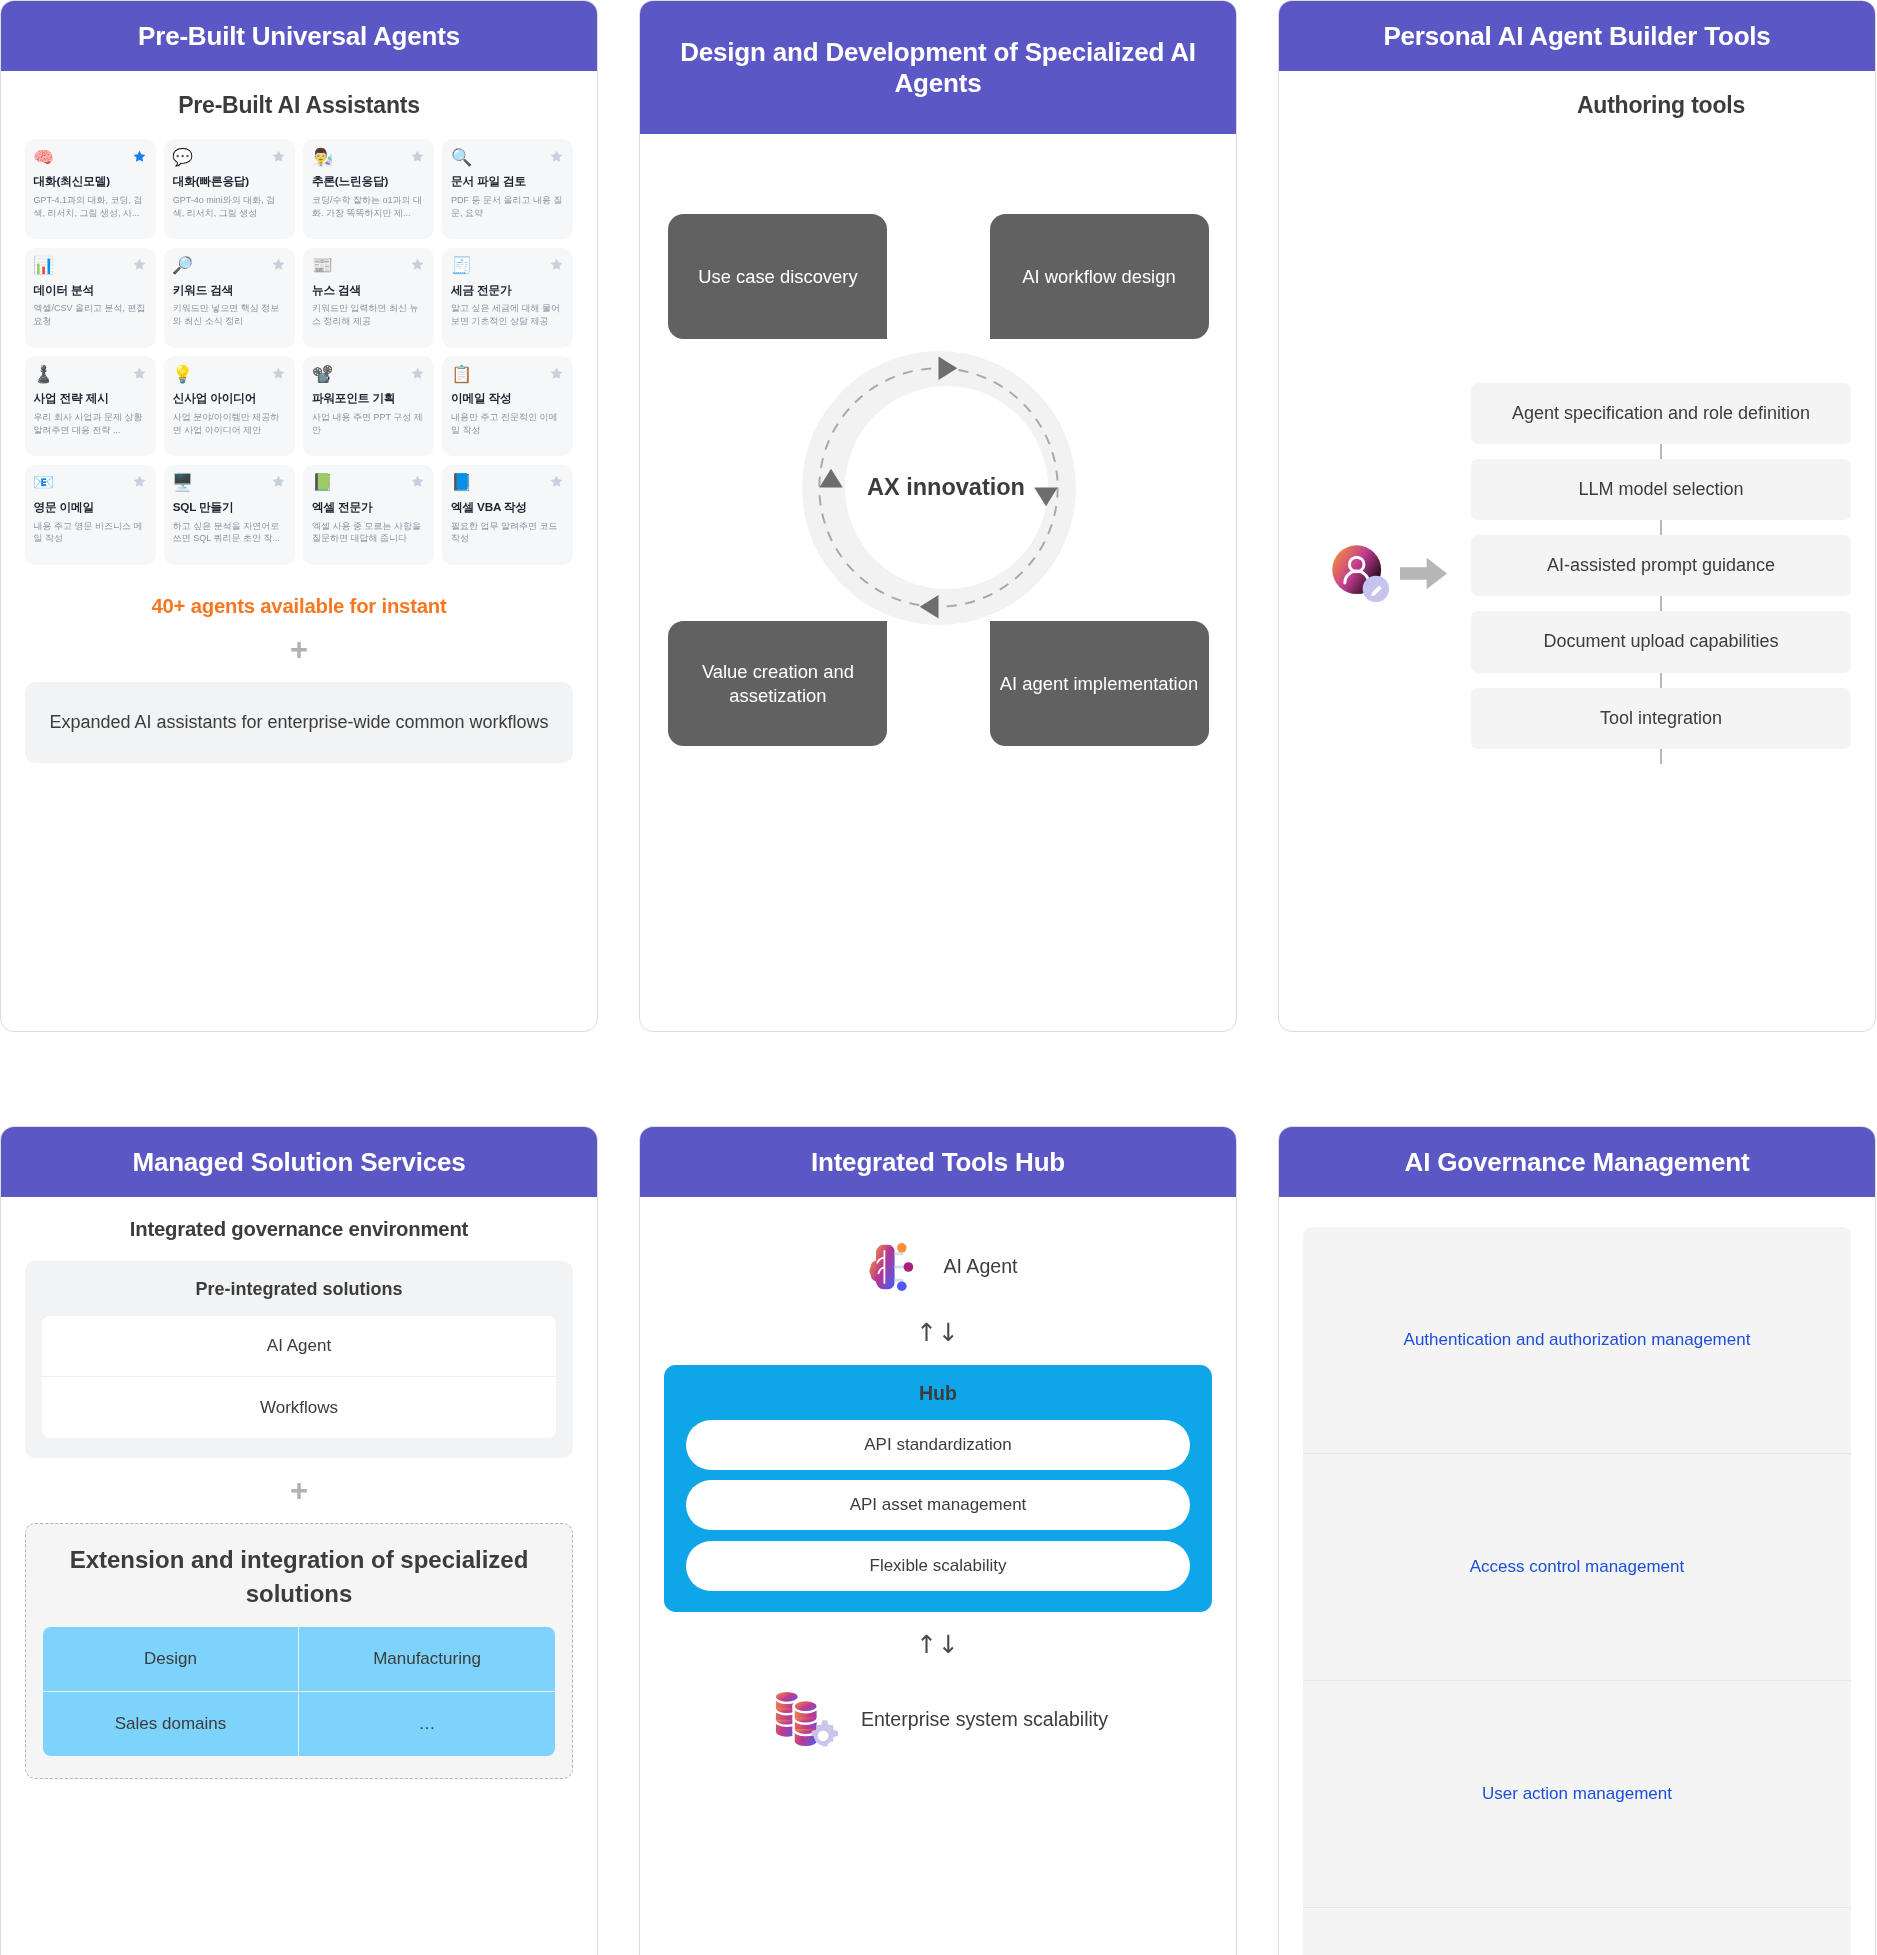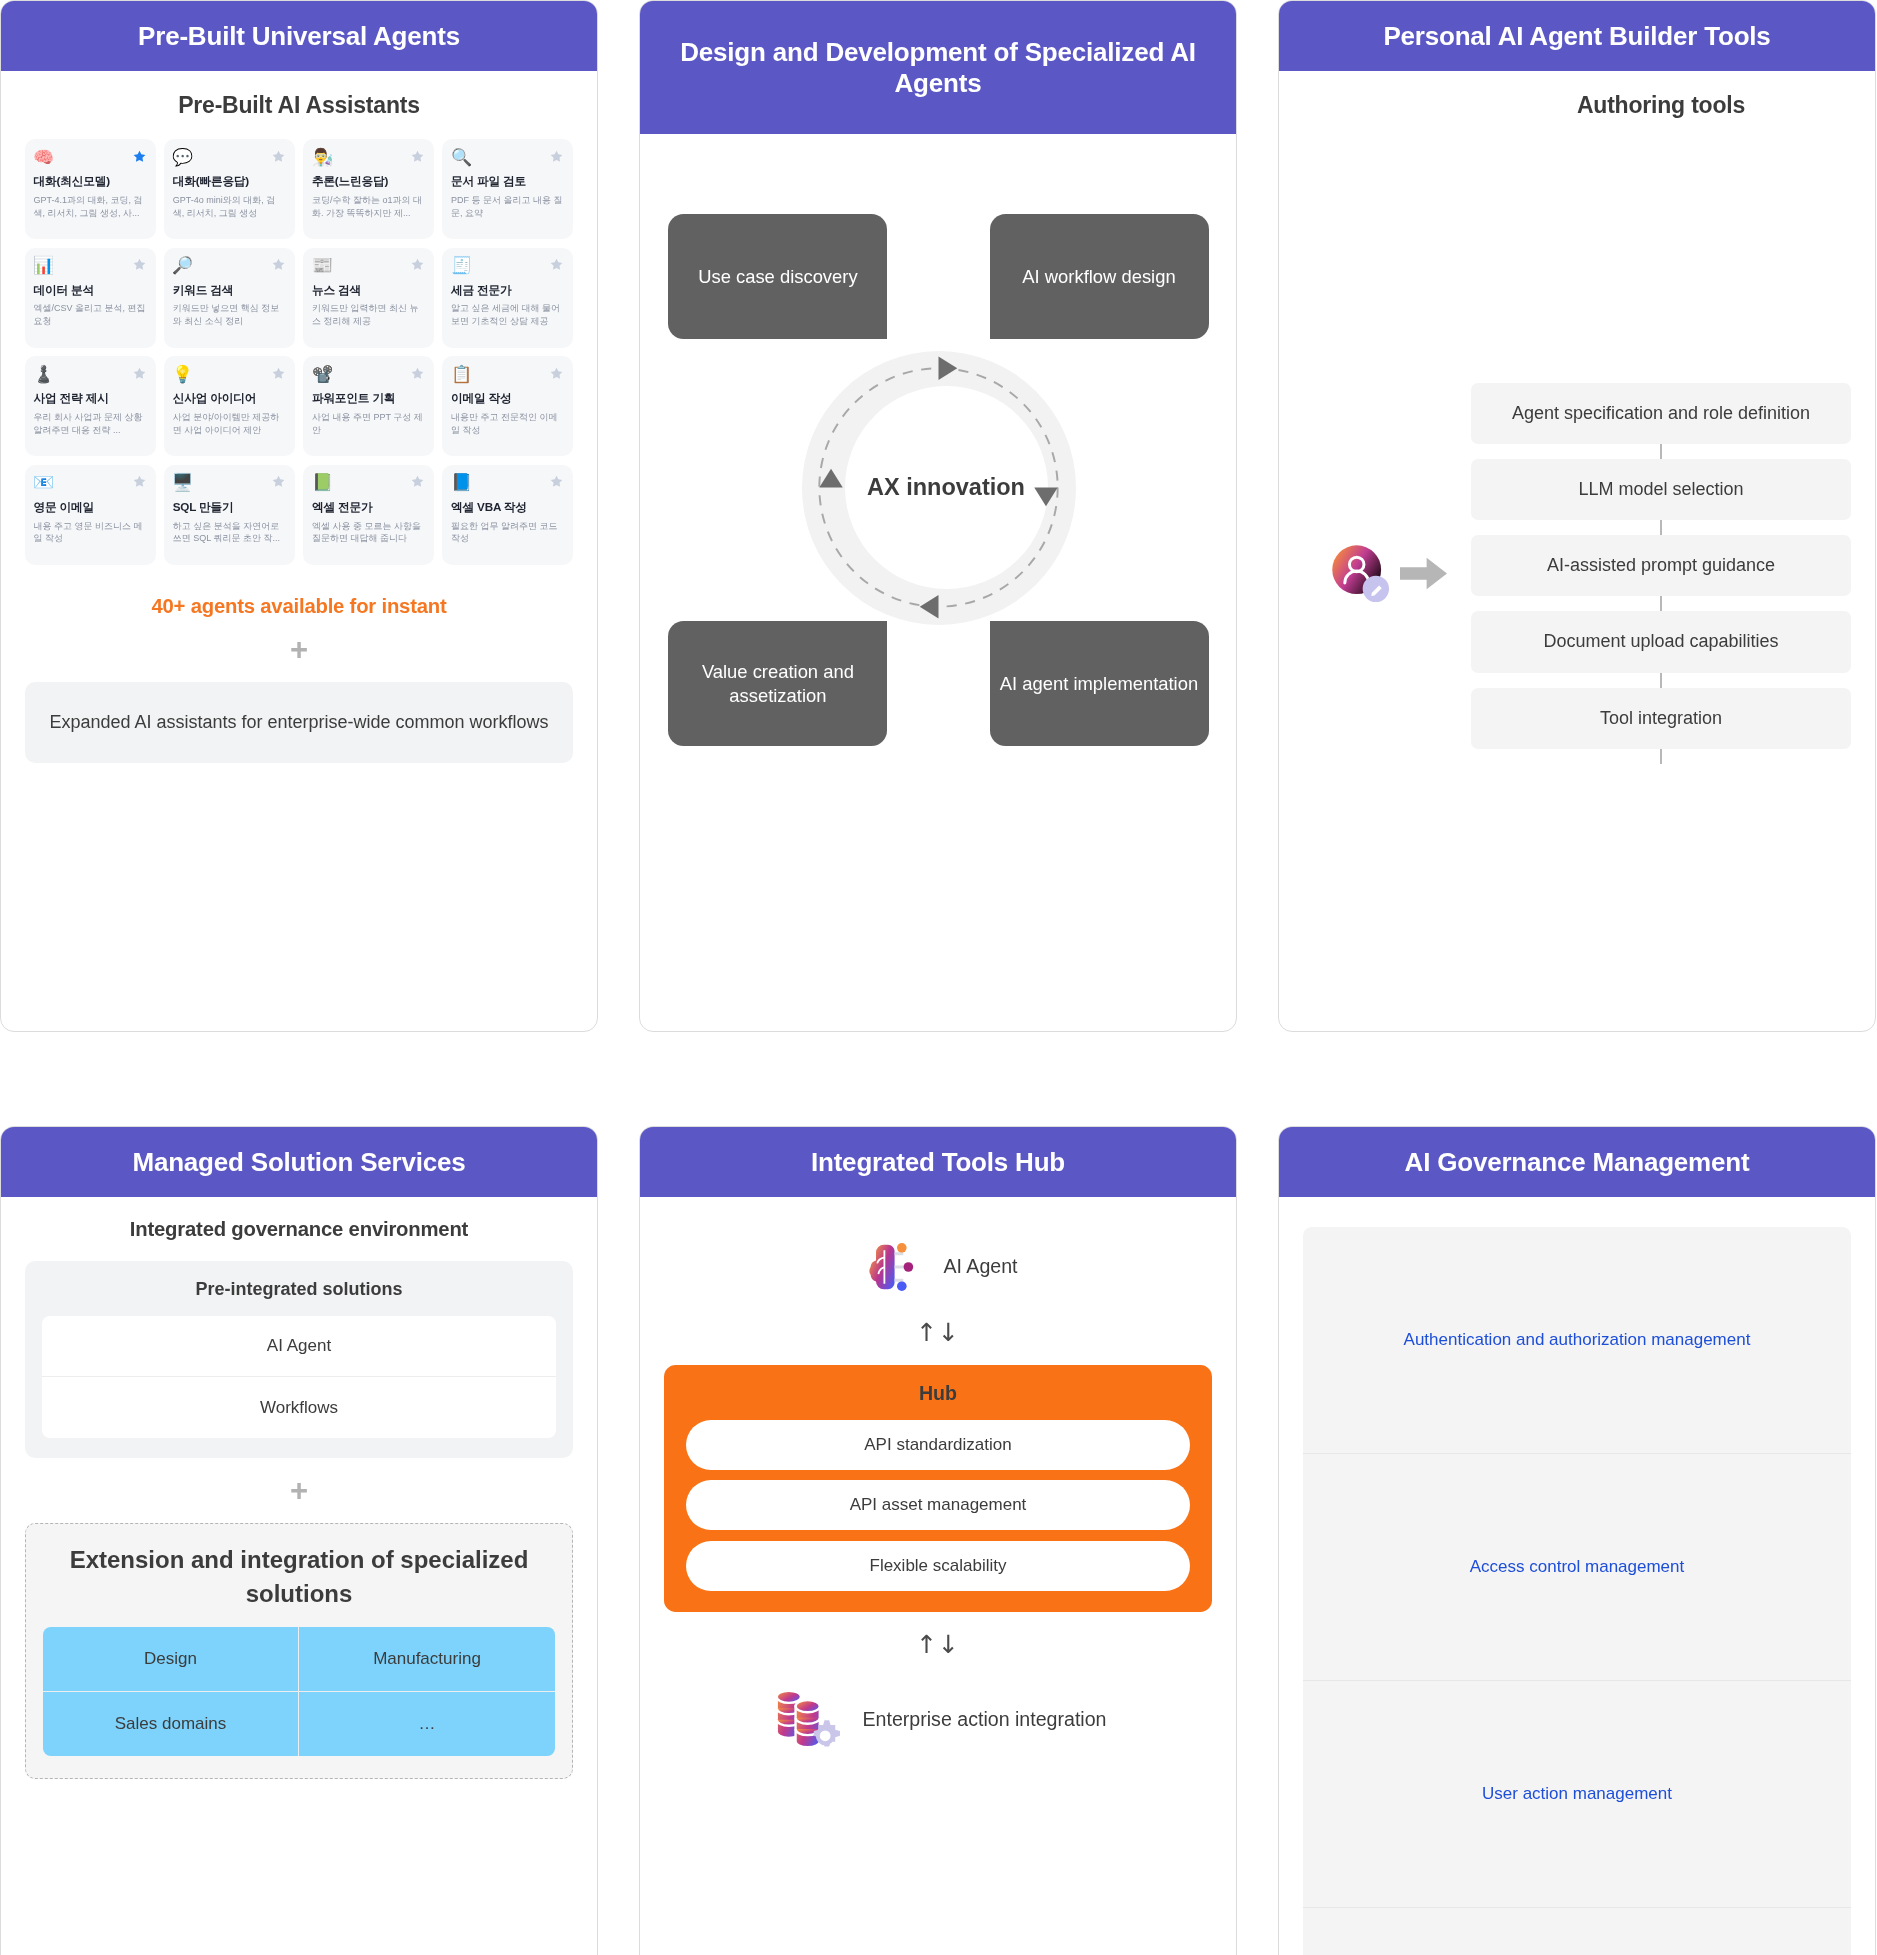--- a/index.html
+++ b/index.html
@@ -185,21 +185,21 @@
   
   .hub-stage { flex: 1; display: flex; flex-direction: column; align-items: stretch; }
   .agent-row { display: flex; align-items: center; justify-content: center; gap: 19px; margin-top: 15.6px; }
   .brain-icon { width: 66px; height: 66px; }
   .agent-row-label { font-size: 19.6px; color: #3c3c3c; }
   .ud-arrows {
     text-align: center; font-size: 25px; color: #4a4a4a;
     letter-spacing: 0.8px; margin: 18px 0;
     font-family: "DejaVu Sans", sans-serif;
   }
-  .hub-card { background: #f97316; border-radius: 11.7px; padding: 17px 22px 21px; }
+  .hub-card { background: #0ea5e9; border-radius: 11.7px; padding: 17px 22px 21px; }
   .hub-title {
     font-size: 19.6px; font-weight: bold; color: #3c3c3c;
     text-align: center; margin-bottom: 15.6px;
   }
   .pill {
     background: #ffffff; border-radius: 391px;
     font-size: 17px; color: #3c3c3c; text-align: center;
     padding: 15px 7.8px; margin-bottom: 10.2px;
   }
   .pill:last-child { margin-bottom: 0; }
@@ -558,21 +558,21 @@
               <path d="M38 53 a18 9 0 0 0 36 0"></path>
               <path d="M38 70 a18 9 0 0 0 36 0"></path>
             </g>
             <g fill="#c9c6ea">
               <path d="M72 64 l7 0 l2 -7 l7 0 l2 7 l7 0 l0 7 l7 2 l0 7 l-7 2 l0 7 l-7 0 l-2 7 l-7 0 l-2 -7 l-7 0 l0 -7 l-7 -2 l0 -7 l7 -2 z"></path>
               <circle cx="82" cy="80" r="14" fill="#c9c6ea"></circle>
             </g>
             <circle cx="82" cy="80" r="8" fill="#fff"></circle>
           </svg>
         </span>
-        <span class="agent-row-label">Enterprise action integration</span>
+        <span class="agent-row-label">Enterprise system scalability</span>
       </div>
     </div>
   </section>
 
   <section class="panel">
     <div class="panel-header">AI Governance Management</div>
     <div class="panel-body">
       <div class="gov-stack" id="gov-stack">
   <div class="gov-row">Authentication and authorization management</div>
   <div class="gov-row">Access control management</div>

